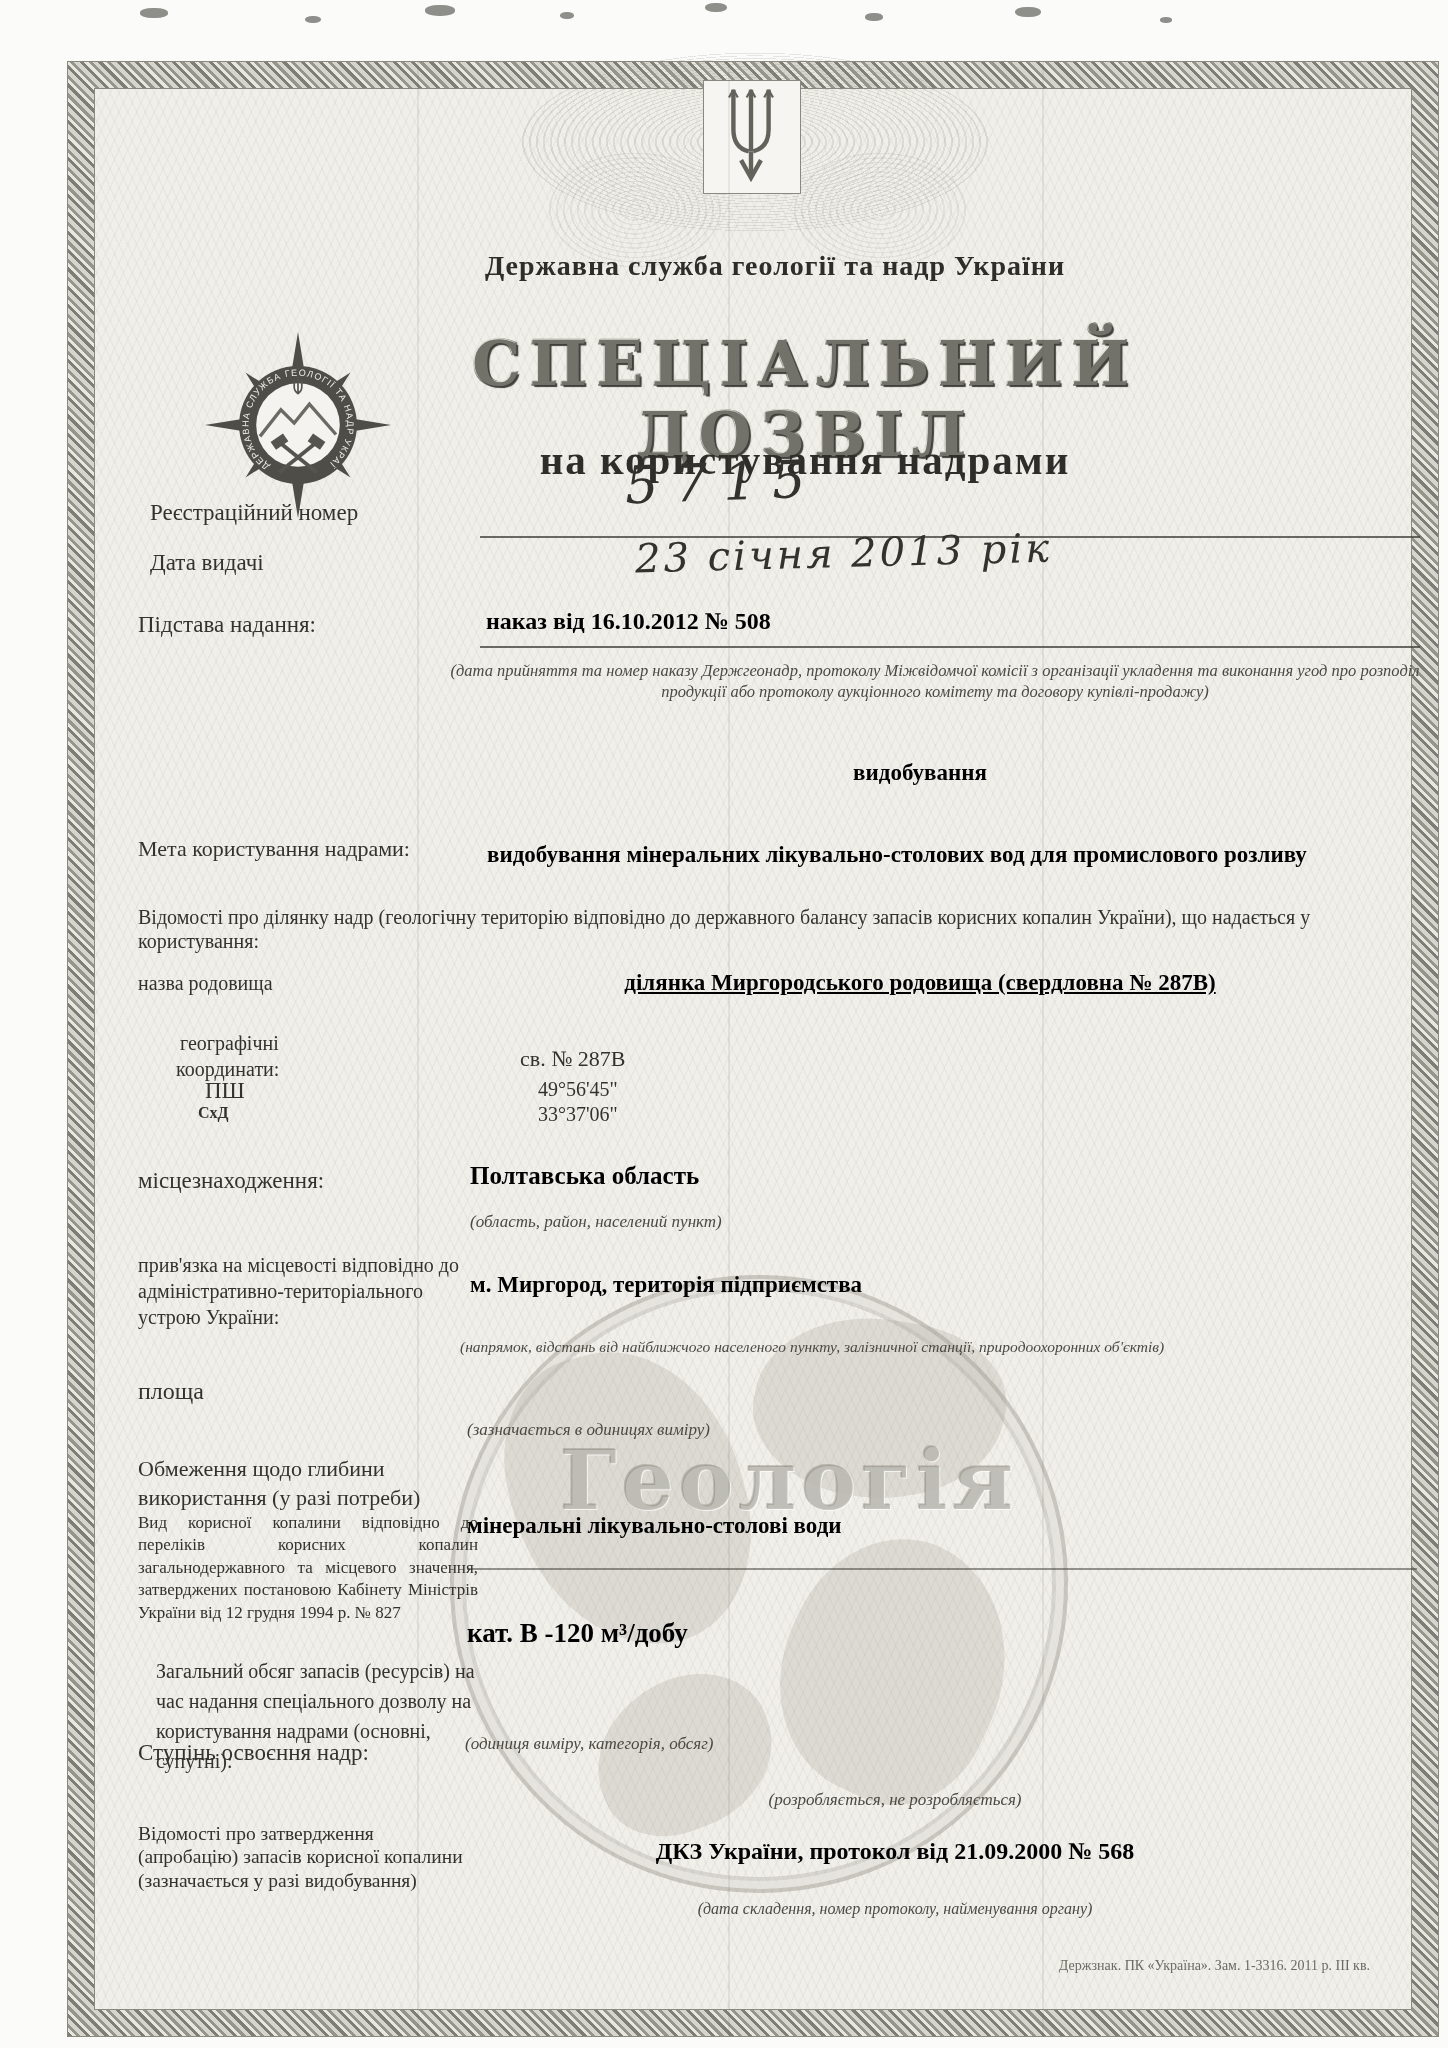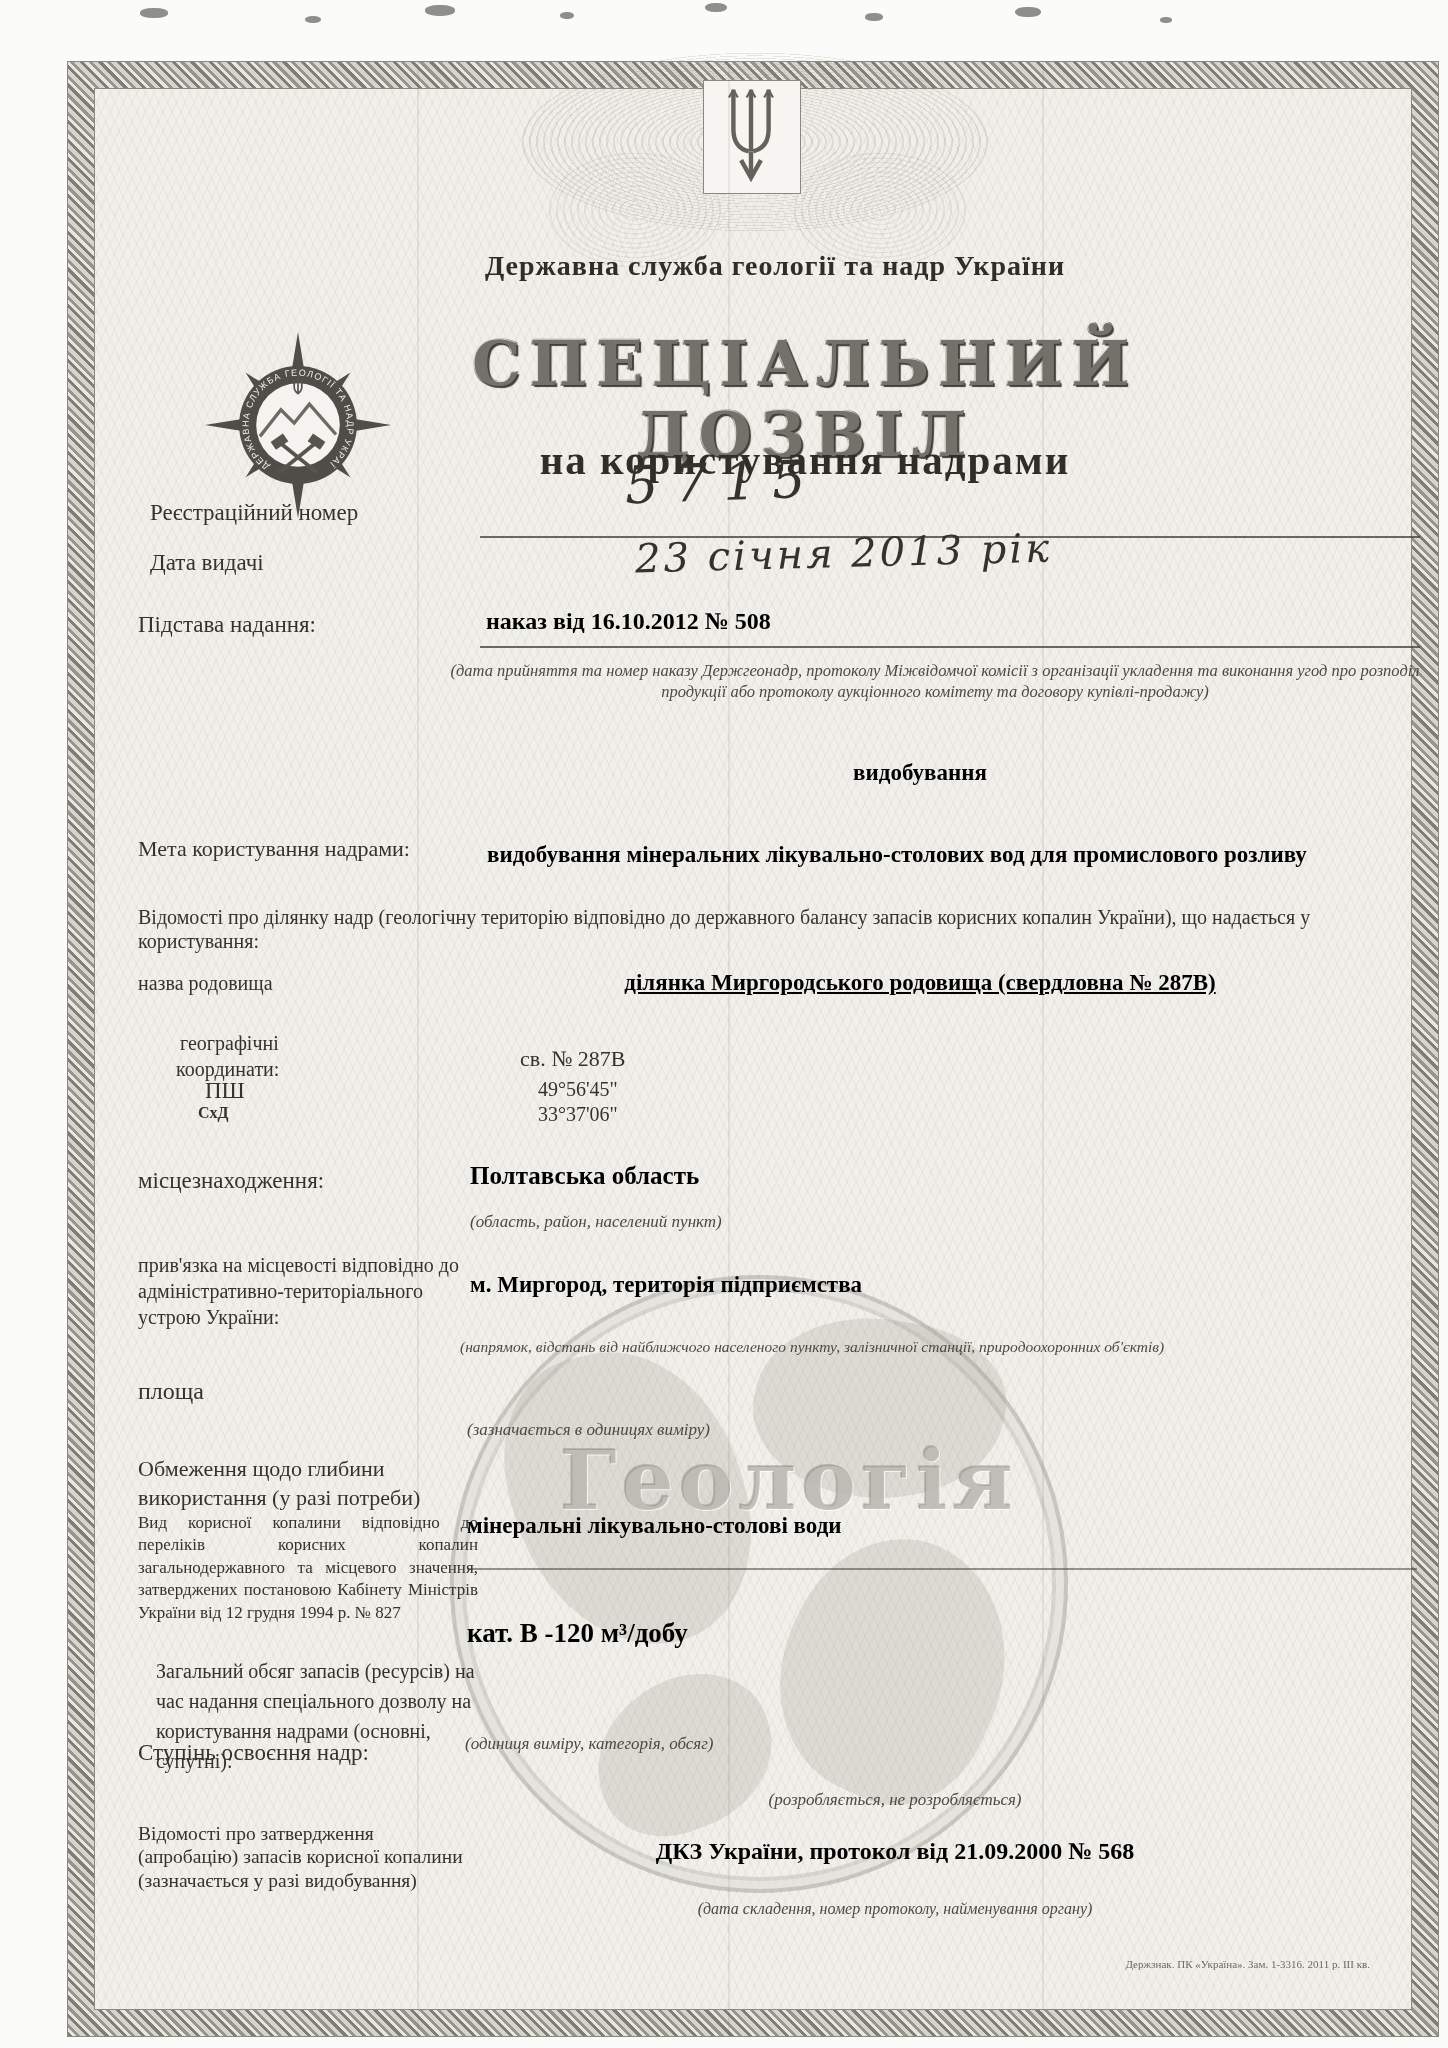--- a/index.html
+++ b/index.html
@@ -154,15 +154,15 @@
   <div class="abs val" style="left:467px;top:1618px;font-size:27px;z-index:5;">кат. В -120 м³/добу</div>
   <div class="abs note" style="left:465px;top:1700px;font-size:17px;z-index:5;margin-top:34px;">(одиниця виміру, категорія, обсяг)</div>
 
   <div class="abs lbl" style="left:138px;top:1740px;font-size:23px;z-index:5;">Ступінь освоєння надр:</div>
   <div class="abs note c" style="left:480px;top:1790px;width:830px;font-size:17px;z-index:5;">(розробляється, не розробляється)</div>
 
   <div class="abs lbl" style="left:138px;top:1822px;width:340px;font-size:19.5px;line-height:1.2;z-index:5;">Відомості про затвердження (апробацію) запасів корисної копалини (зазначається у разі видобування)</div>
   <div class="abs val c" style="left:480px;top:1838px;width:830px;font-size:24px;z-index:5;">ДКЗ України, протокол від 21.09.2000 № 568</div>
   <div class="abs note c" style="left:480px;top:1900px;width:830px;font-size:16px;z-index:5;">(дата складення, номер протоколу, найменування органу)</div>
 
-  <div class="abs" style="left:1000px;top:1958px;width:370px;text-align:right;font-size:11px;color:#6b6a62;z-index:5;">Держзнак. ПК «Україна». Зам. 1-3316. 2011 р. ІІІ кв.</div>
+  <div class="abs" style="left:1000px;top:1958px;width:370px;text-align:right;font-size:14px;color:#6b6a62;z-index:5;">Держзнак. ПК «Україна». Зам. 1-3316. 2011 р. ІІІ кв.</div>
 
 </div>
 
 </body></html>

